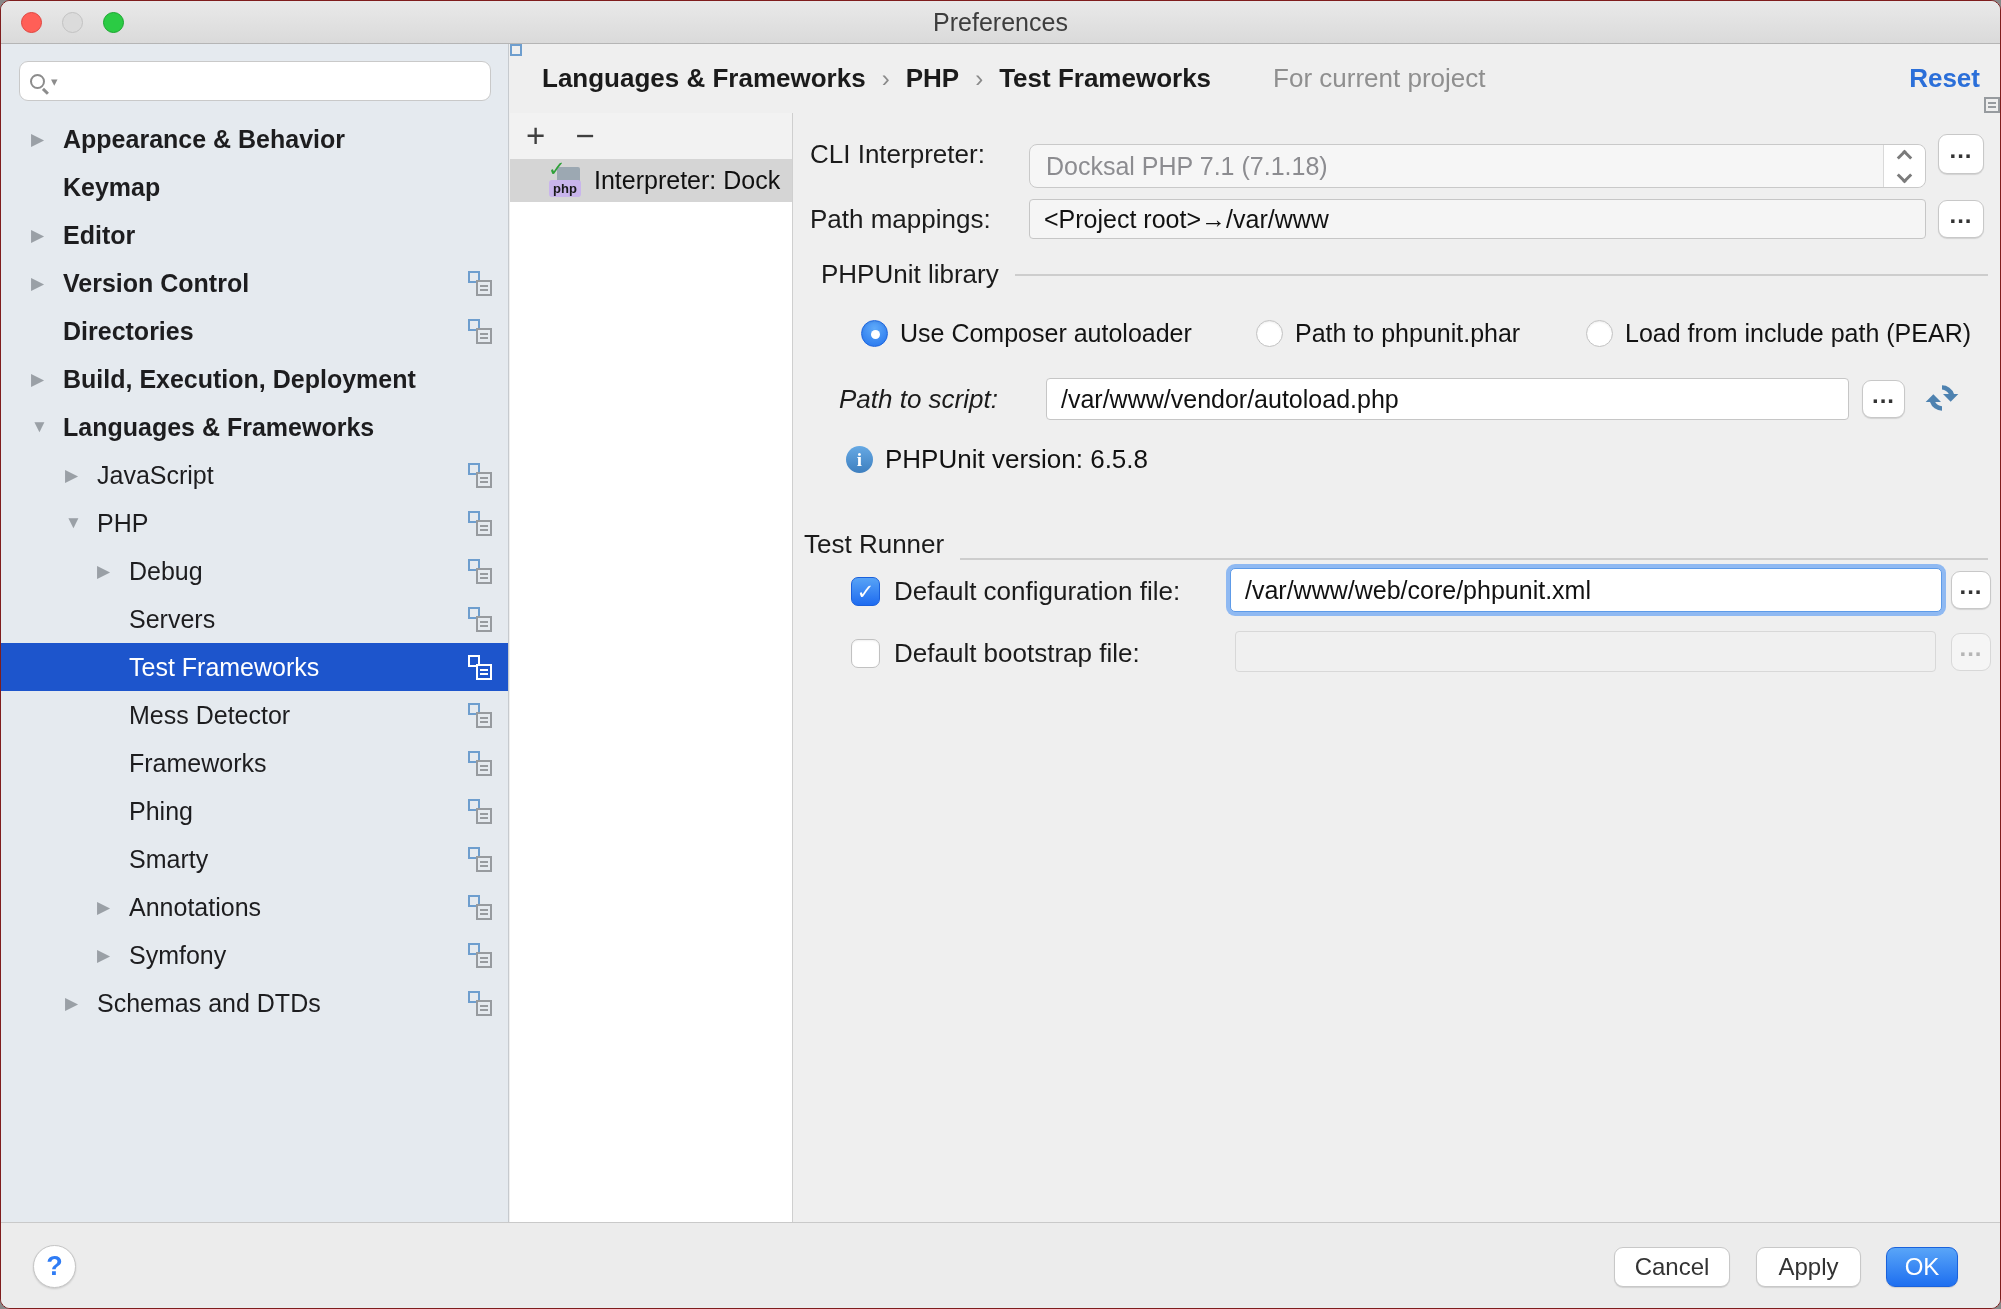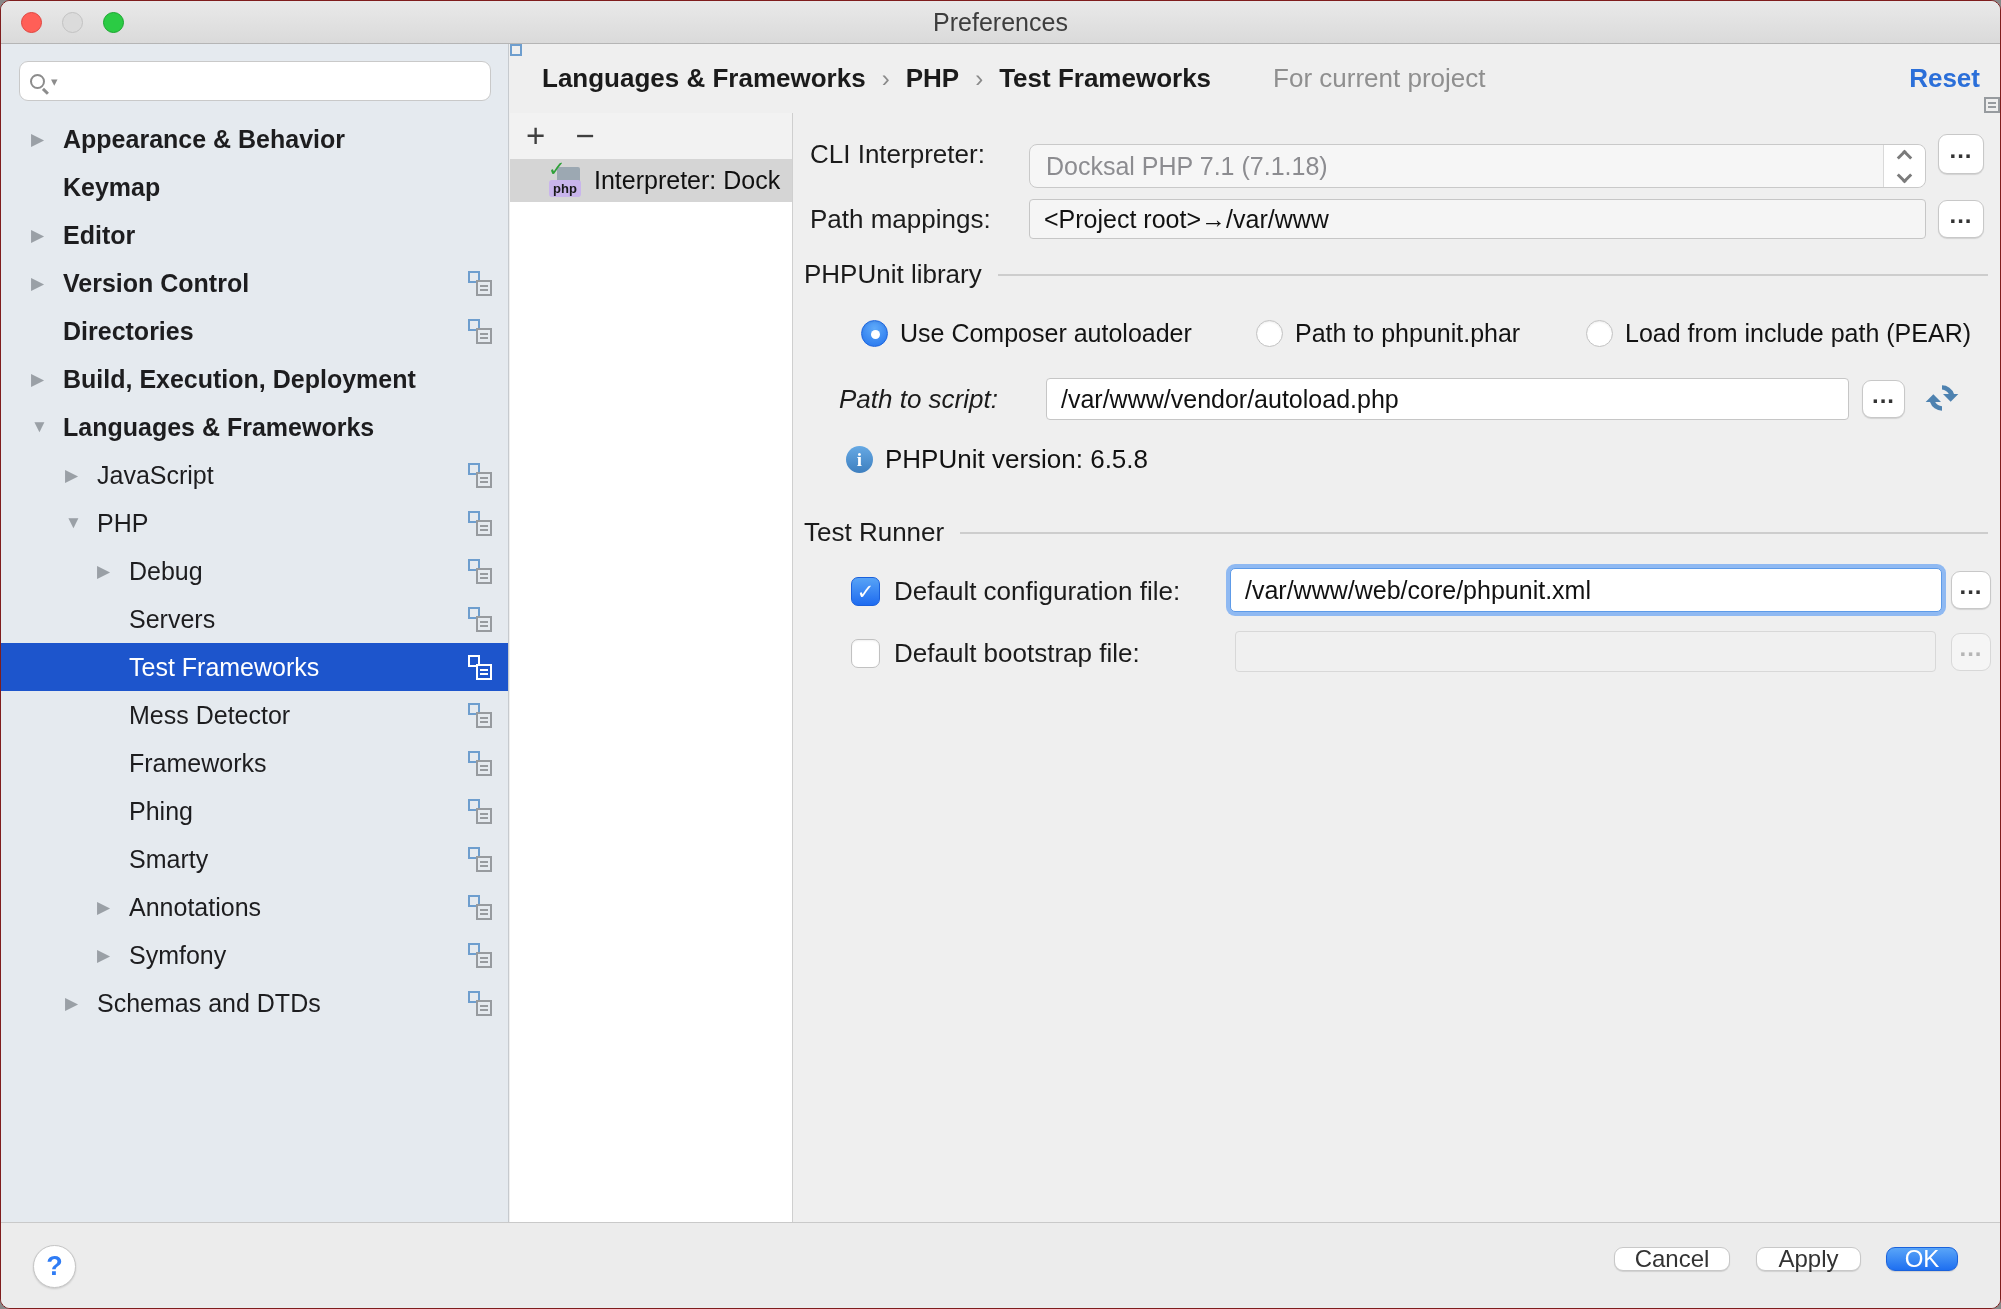--- a/index.html
+++ b/index.html
@@ -111,21 +111,21 @@
            font-size:21px; font-weight:700; display:flex; align-items:center; justify-content:center; }
   .cb.off { background:#FFF; border:1px solid #C1C1C1; box-shadow:inset 0 1px 2px rgba(0,0,0,.06); }
   .refresh { position:absolute; width:40px; height:44px; display:flex; align-items:center; }
 
   
   .footer { position:absolute; left:0; right:0; bottom:0; height:86px; background:#ECECEC;
             border-top:1px solid #C9C9C9; }
   .help { position:absolute; left:32px; top:22px; width:43px; height:43px; border-radius:50%;
           background:#FFF; border:1px solid #C5C5C5; box-shadow:0 1px 2px rgba(0,0,0,.15);
           color:#2F7CF5; font-size:27px; font-weight:700; display:flex; align-items:center; justify-content:center; }
-  .fbtn { position:absolute; top:24px; height:24px;text-align:right; }
+  .fbtn { position:absolute; top:24px; height:40px;text-align:right; }
   .fbtn.cancel { left:1613px; width:116px; }
   .fbtn.apply  { left:1755px; width:105px; }
   .fbtn.ok { left:1885px; width:72px; background:linear-gradient(#59A5F8,#1E6FF0);
              border:1px solid #1A62DC; color:#FFF; }
 </style>
 </head>
 <body>
 
 <div class="window">
 
@@ -366,21 +366,21 @@
         <span class="chev up"></span>
         <span class="chev down"></span>
       </span>
     </div>
     <div class="btn browse" style="left:1144px; top:21px; width:46px; height:40px;">...</div>
 
     <div class="lbl" style="left:16px; top:86px; height:40px;">Path mappings:</div>
     <div class="field" style="left:235px; top:86px; width:897px; height:40px;">&lt;Project root&gt;→/var/www</div>
     <div class="btn browse" style="left:1144px; top:87px; width:46px; height:38px;">...</div>
 
-    <div class="section" style="top:146px;">
+    <div class="section" style="top:146px;margin-left:17px;">
       <span class="stitle">PHPUnit library</span>
       <span class="line"></span>
     </div>
 
     <div class="radio-g" style="left:67px; top:206px;">
       <span class="radio sel"></span>
       <span>Use Composer autoloader</span>
     </div>
     <div class="radio-g" style="left:462px; top:206px;">
       <span class="radio"></span>
@@ -399,21 +399,21 @@
         <path fill="#4E82B0" d="M12 4.4a7.6 7.6 0 0 1 7.2 5.2h2.6l-4.6 4.7-4.6-4.7h3.5A5.4 5.4 0 0 0 12 6.9z"></path>
         <path fill="#4E82B0" d="M12 19.6a7.6 7.6 0 0 1-7.2-5.2H2.2l4.6-4.7 4.6 4.7H7.9a5.4 5.4 0 0 0 4.1 2.5z"></path>
       </svg>
     </div>
 
     <div class="infoline" style="left:52px; top:331px;">
       <span class="info-ic">i</span>
       <span>PHPUnit version: 6.5.8</span>
     </div>
 
-    <div class="section" style="top:404px;">
+    <div class="section" style="top:416px;align-items:flex-end;">
       <span class="stitle">Test Runner</span>
       <span class="line"></span>
     </div>
 
     <div class="cb on" style="left:57px; top:464px;">
       <span>✓</span>
     </div>
     <div class="lbl" style="left:100px; top:464px; height:29px;">Default configuration file:</div>
     <div class="field focus" style="left:436px; top:455px; width:712px; height:44px;">/var/www/web/core/phpunit.xml</div>
     <div class="btn browse" style="left:1157px; top:458px; width:40px; height:38px;">...</div>

